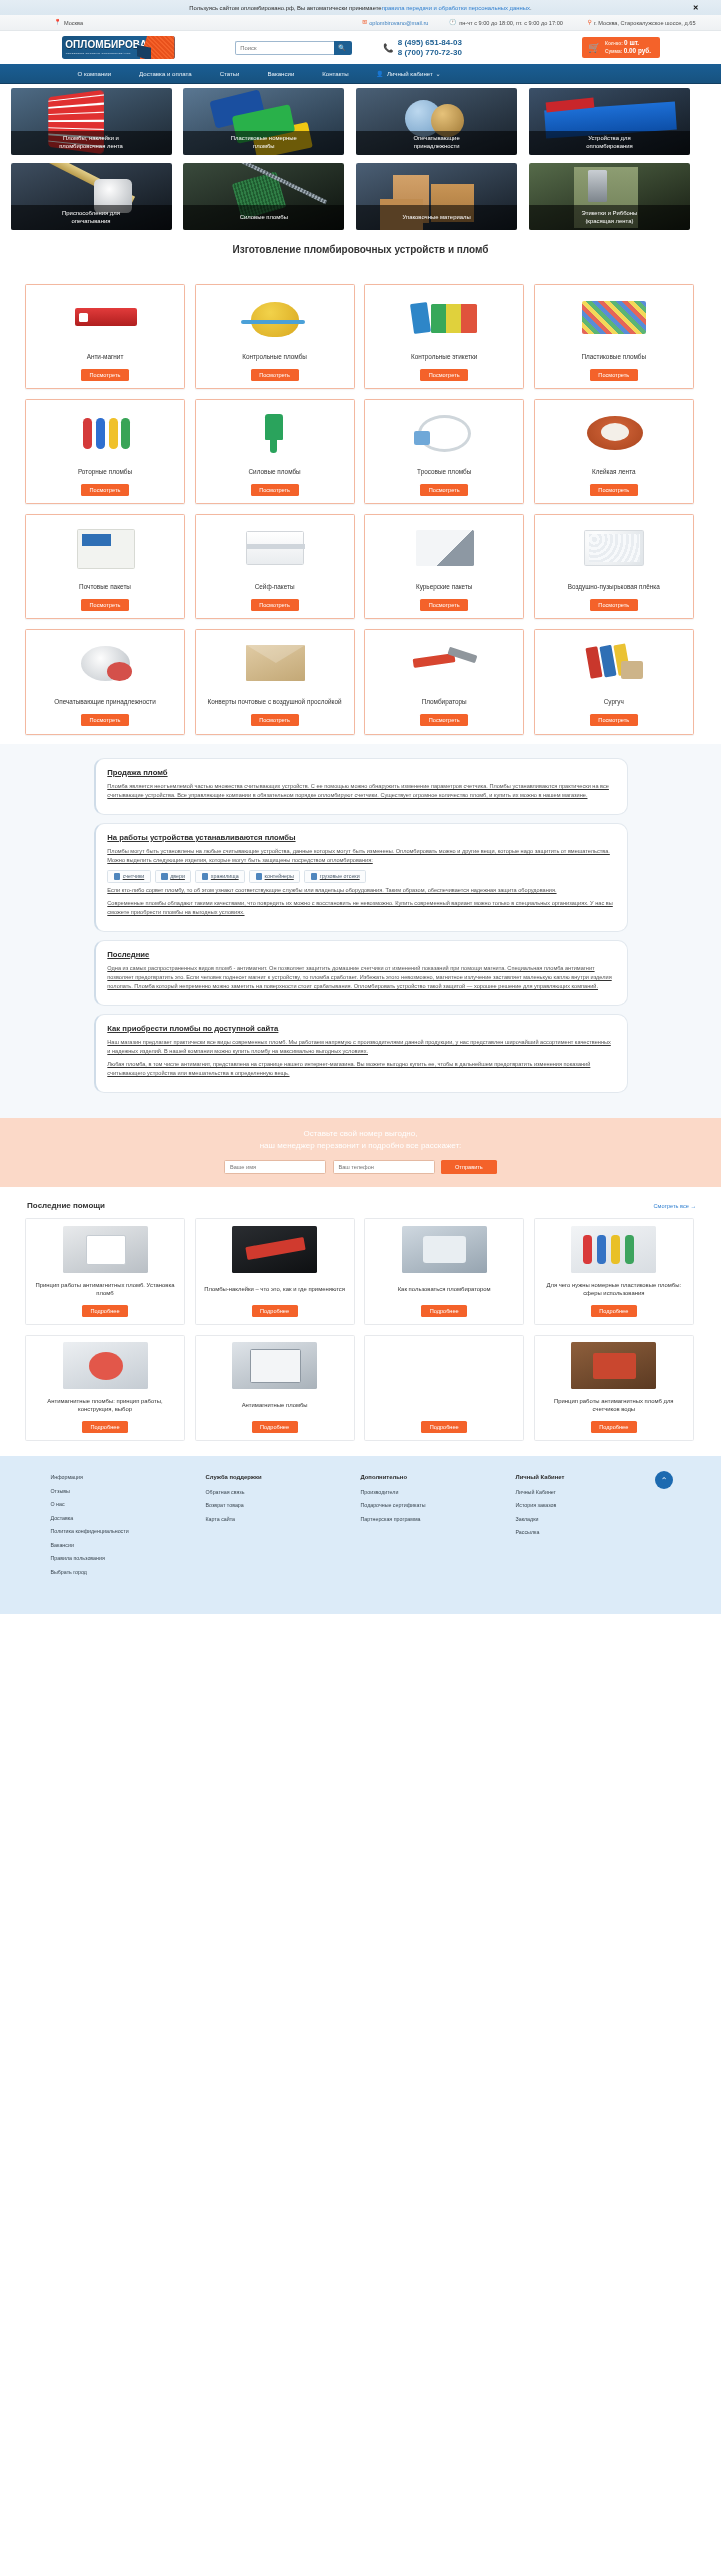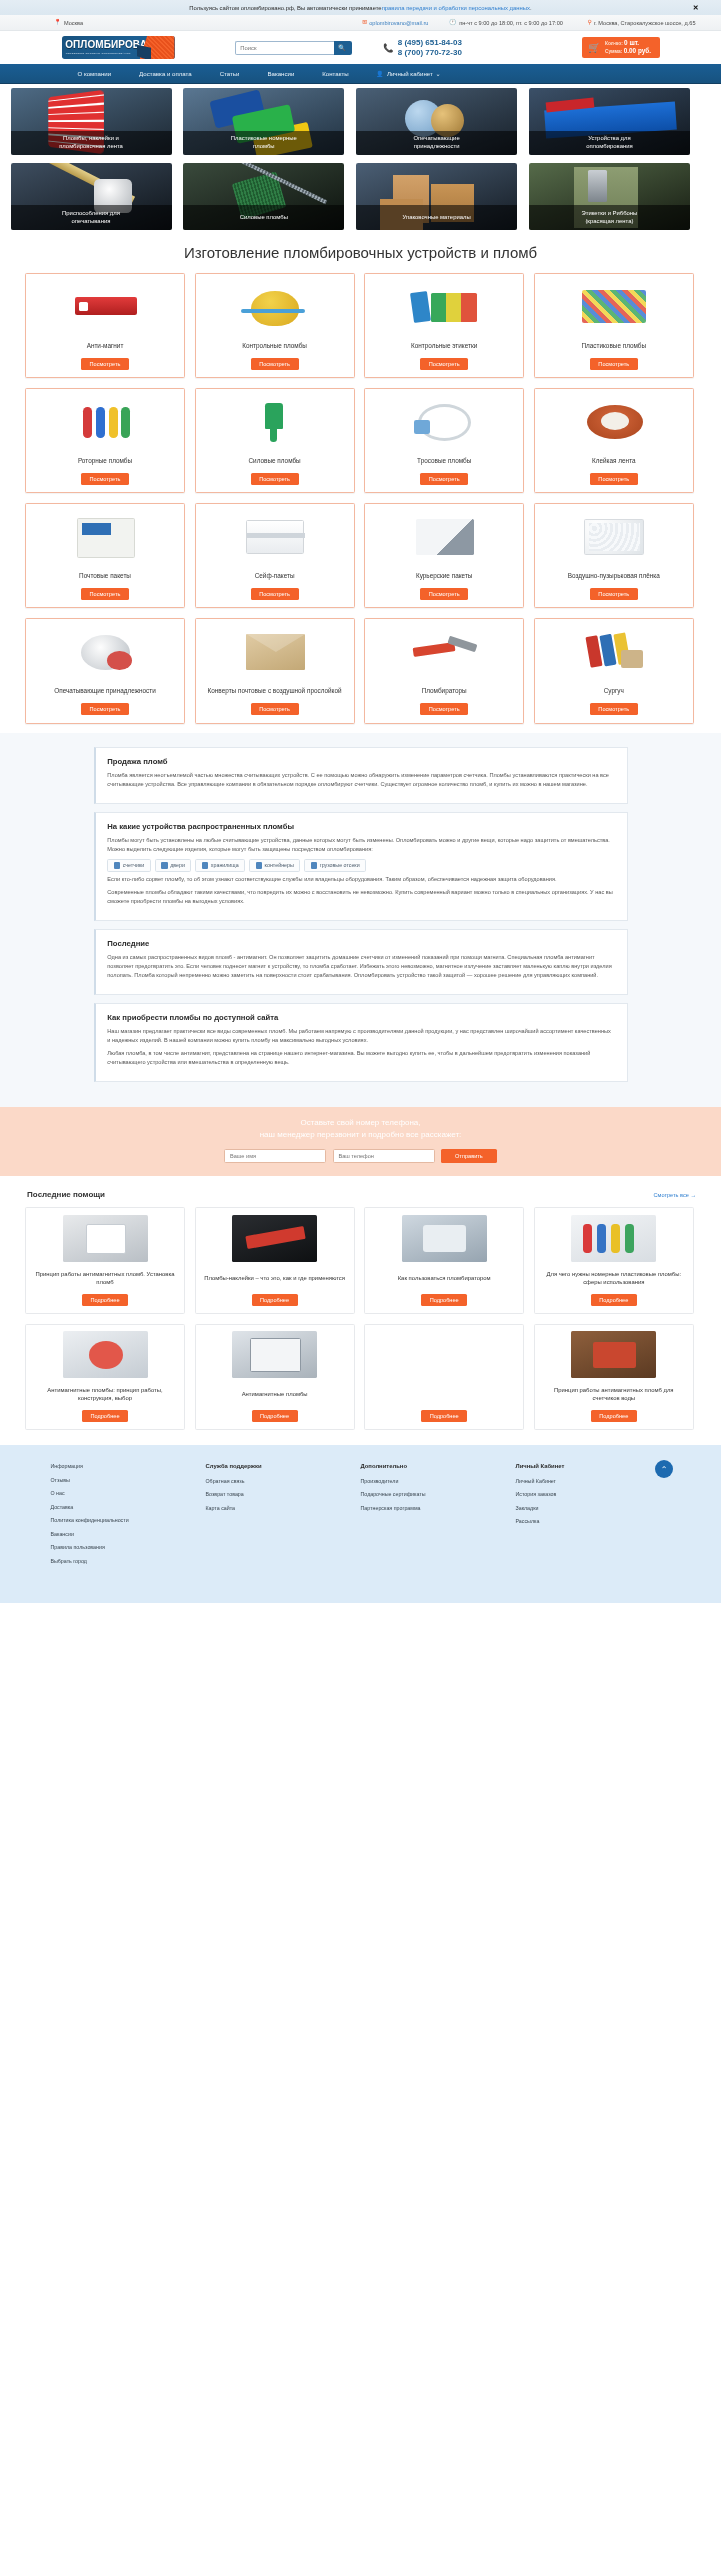--- a/index.html
+++ b/index.html
@@ -210,22 +210,22 @@
     content:''; position:absolute; left:45px; top:4.3px; width:64px; height:61px;
     background: linear-gradient(180deg,#8d9d72,#6e7d56);
   }
   .art-label::after{
     content:''; position:absolute; left:59px; top:7.5px; width:19px; height:32px;
     background: linear-gradient(180deg,#c9ced3,#7d858c); border-radius:1.6px;
   }
 
   
   .section-title {
-    text-align: center; font-size: 15px; color: #333;
-    font-weight: normal; margin: 14px 0 12px;
+    text-align: center; font-size: 10px; color: #333;
+    font-weight: bold; margin: 14px 0 29px;
   }
 
   
   .products { width: 671px; margin: 0 auto; }
   .prow { display: flex; gap: 9.6px; margin-bottom: 9.6px; }
   .pcard {
     width: 160px; background: #fff; border: 0.5px solid #f3b8a0;
     border-radius: 1.6px; padding: 7.5px 5.3px 7.5px;
     display: flex; flex-direction: column; align-items: center;
     box-shadow: 0 0.5px 1.1px rgba(0,0,0,.05);
@@ -296,21 +296,21 @@
   .g16{ position:absolute; left:10.7px; top:7.5px; width:60px; height:36px; }
   .g16::before{content:'';position:absolute;left:3.2px;top:2.1px;width:11.8px;height:31px;background:#c9372c;border-radius:1.6px;transform:rotate(-10deg);
         box-shadow:14px 1.1px 0 #2f6fb5, 28px 2.1px 0 #eac233;}
   .g16::after{content:'';position:absolute;left:37px;top:16px;width:21.4px;height:18px;background:#cdb489;border-radius:2.1px;}
 
   
   .info-zone { background: #f5f8fb; padding: 14px 0 16px; margin-top: 5.3px; }
   .info-inner { width: 534px; margin: 0 auto; }
   .info-card {
     background: #fff; border: 0.5px solid #e2e8ee; border-left: 2.1px solid #cfdce8;
-    border-radius: 0; padding: 8.5px 11.8px 9.6px; margin-bottom: 8.5px;
+    border-radius: 10px; padding: 8.5px 11.8px 9.6px; margin-bottom: 8.5px; text-decoration: underline;
   }
   .info-card h3 { font-size: 7.7px; color: #2b2b2b; font-weight: bold; margin-bottom: 5.3px; }
   .info-card p { font-size: 5.6px; line-height: 1.6; color: #555; margin-bottom: 4.3px; }
   .chips { display: flex; gap: 4.3px; flex-wrap: wrap; margin: 5.3px 0 3.2px; }
   .chip {
     display: flex; align-items: center; gap: 2.7px;
     border: 0.5px solid #dbe3ea; border-radius: 1.6px; background: #fbfcfd;
     padding: 2.1px 5.3px; font-size: 5.3px; color: #4a5b6b;
   }
   .chip .dot { width: 6.4px; height: 6.4px; border-radius: 1.1px; background: #4f86bd; display: inline-block; }
@@ -671,21 +671,21 @@
     </div>
   </div>
 
 <div class="info-zone">
   <div class="info-inner" id="info-inner">
       <div class="info-card">
         <h3>Продажа пломб</h3>
         <p>Пломба является неотъемлемой частью множества считывающих устройств. С ее помощью можно обнаружить изменение параметров счетчика. Пломбы устанавливаются практически на все считывающие устройства. Все управляющие компании в обязательном порядке опломбируют счетчики. Существует огромное количество пломб, и купить их можно в нашем магазине.</p>
       </div>
       <div class="info-card">
-        <h3>На какие устройства распространенных пломбы</h3>
+        <h3>На работы устройства устанавливаются пломбы</h3>
         <p>Пломбы могут быть установлены на любые считывающие устройства, данные которых могут быть изменены. Опломбировать можно и другие вещи, которые надо защитить от вмешательства. Можно выделить следующие изделия, которые могут быть защищены посредством опломбирования:</p>
         <div class="chips">
           <div class="chip">
             <span class="dot"></span>
             <span>счетчики</span>
           </div>
           <div class="chip">
             <span class="dot"></span>
             <span>двери</span>
           </div>
@@ -712,21 +712,21 @@
       <div class="info-card">
         <h3>Как приобрести пломбы по доступной сайта</h3>
         <p>Наш магазин предлагает практически все виды современных пломб. Мы работаем напрямую с производителями данной продукции, у нас представлен широчайший ассортимент качественных и надежных изделий. В нашей компании можно купить пломбу на максимально выгодных условиях.</p>
         <p>Любая пломба, в том числе антимагнит, представлена на странице нашего интернет-магазина. Вы можете выгодно купить ее, чтобы в дальнейшем предотвратить изменения показаний считывающего устройства или вмешательства в определенную вещь.</p>
       </div>
     </div>
 </div>
 
 <div class="callback">
   <h4>
-    <span>Оставьте свой номер телефона,</span><br>
+    <span>Оставьте свой номер выгодно,</span><br>
     <span>наш менеджер перезвонит и подробно все расскажет:</span>
   </h4>
   <div class="cb-form">
     <input type="text" placeholder="Ваше имя" style="">
     <input type="text" placeholder="Ваш телефон" style="">
     <button>Отправить</button>
   </div>
 </div>
 
 <div class="arts">

